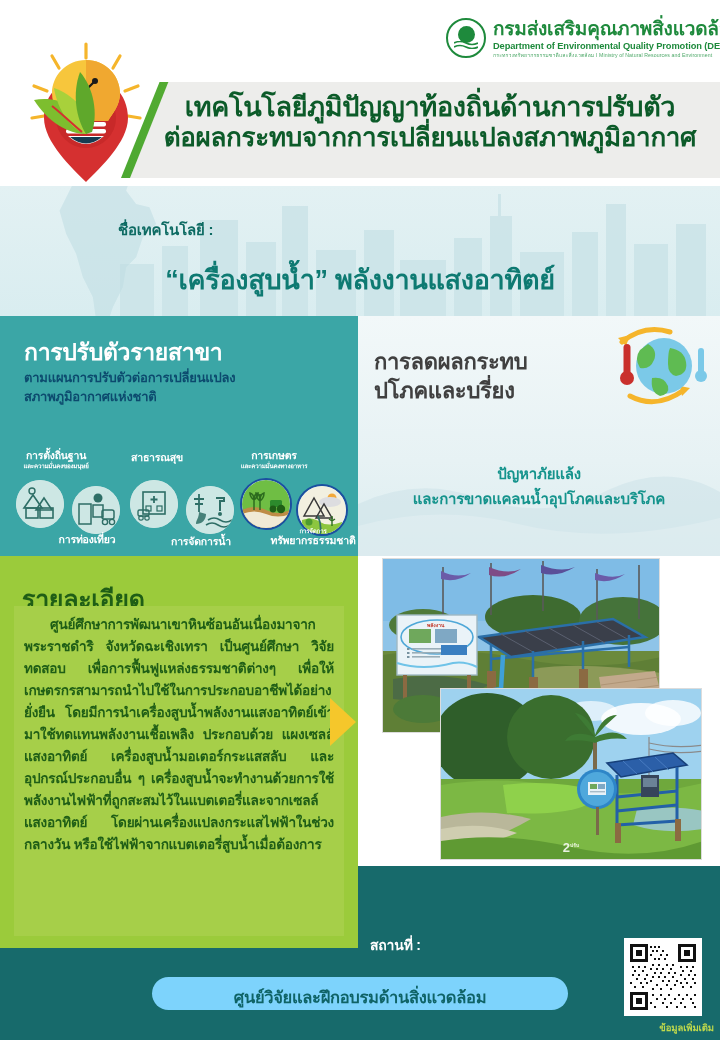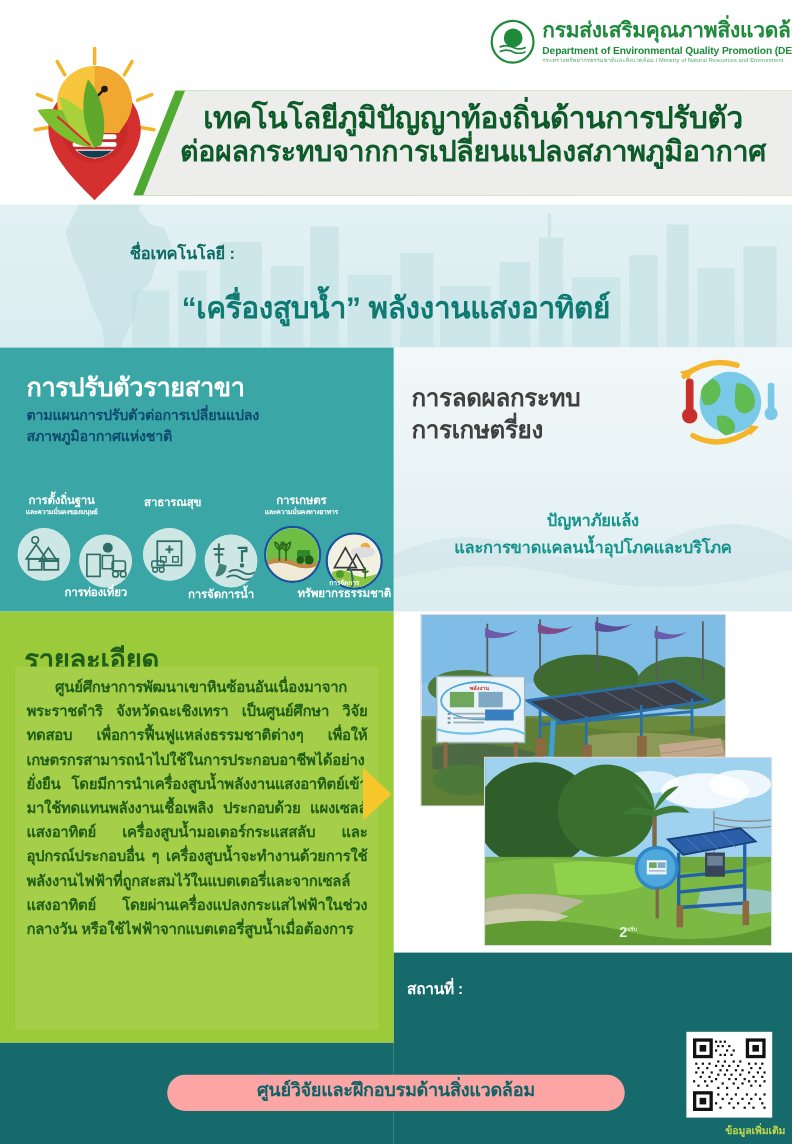--- a/index.html
+++ b/index.html
@@ -184,21 +184,21 @@
     color:#ffffff; font-size:13px; font-weight:bold; opacity:.85;
   }
   .photo2 .wm small { font-size:5px; vertical-align:super; }
 
   
   .loc-bar {
     position:absolute; left:358px; top:866px; width:362px; height:174px;
     background:#176A6B;
   }
   .loc-label {
-    position:absolute; left:370px; top:888px;
+    position:absolute; left:370px; top:934px;
     font-size:14px; font-weight:bold; color:#ffffff; letter-spacing:-0.2px;
   }
   .loc-value {
     position:absolute; left:428px; top:869px; width:200px;
     font-size:13.2px; font-weight:bold; color:#C9DD4A; line-height:1.85;
     letter-spacing:-0.2px;
   }
   .qr-box {
     position:absolute; left:624px; top:938px; width:78px; height:78px;
     background:#ffffff; padding:4px;
@@ -208,22 +208,22 @@
     font-size:9.5px; font-weight:bold; color:#BFD94C; letter-spacing:-0.1px;
   }
 
   
   .footer-band {
     position:absolute; left:0; top:948px; width:358px; height:92px;
     background:#176A6B;
   }
   .footer-pill {
     position:absolute; left:152px; top:977px; width:416px; height:33px;
-    background:#fca5a5; border-radius:17px;
-    display:flex; align-items:flex-start; justify-content:center;
+    background:#7dd3fc; border-radius:17px;
+    display:flex; align-items:flex-end; justify-content:center;
   }
   .footer-pill span {
     font-size:16.5px; font-weight:bold; color:#0F6366; letter-spacing:-0.3px;
   }
 </style>
 </head>
 <body>
 
 <div class="poster">
 
@@ -419,21 +419,21 @@
   </div>
 
   <div class="panel-right">
     <svg class="hillbg" viewBox="0 0 362 110">
       <path d="M0 58 Q60 30 120 52 Q190 76 250 44 Q310 16 362 46 L362 110 L0 110 Z" fill="#CCE2E8"></path>
       <path d="M0 80 Q80 58 160 78 Q250 100 362 72 L362 110 L0 110 Z" fill="#DCEBEF"></path>
     </svg>
   </div>
   <div class="pr-h1">
     <div>การลดผลกระทบ</div>
-    <div>การเกษตรี่ยง</div>
+    <div>ปโภคและบรี่ยง</div>
   </div>
   <div class="pr-issue">
     <div>ปัญหาภัยแล้ง</div>
     <div>และการขาดแคลนน้ำอุปโภคและบริโภค</div>
   </div>
 
   <svg class="globe-icon" viewBox="0 0 112 82">
     <path d="M22 16 Q44 -2 70 6" stroke="#F5B52B" stroke-width="5" fill="none" stroke-linecap="round"></path>
     <path d="M26 20 L18 12 L30 9 Z" fill="#F5B52B"></path>
     <path d="M30 70 Q56 84 84 64" stroke="#F5B52B" stroke-width="5" fill="none" stroke-linecap="round"></path>

